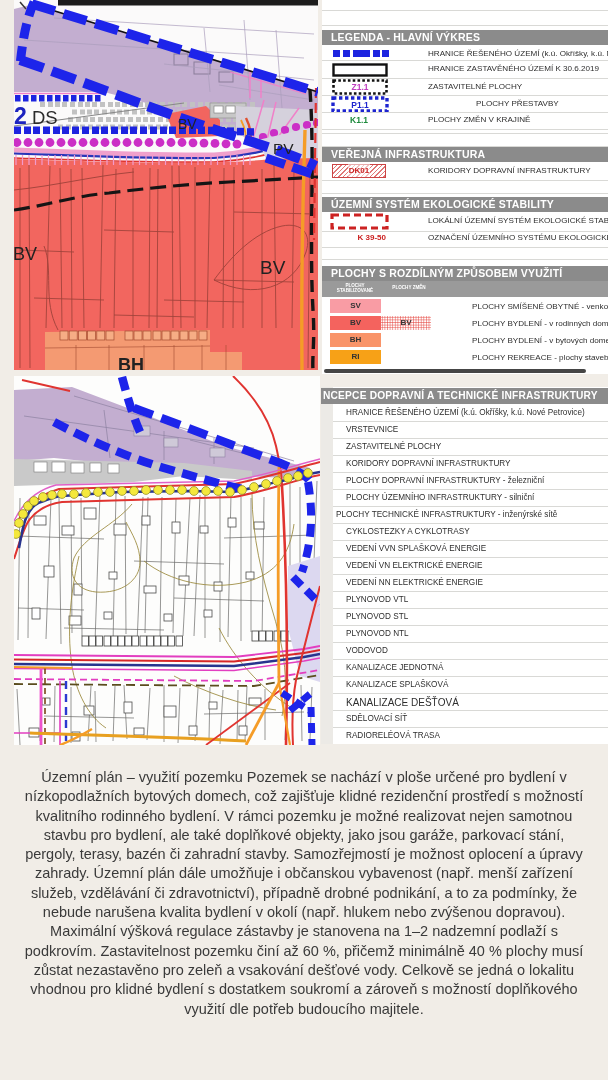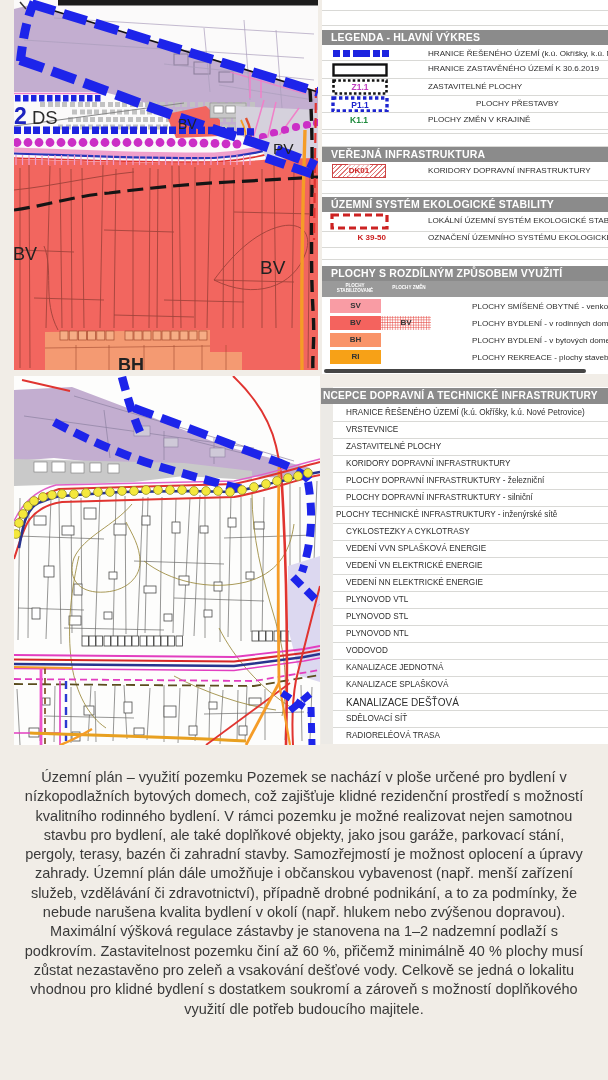--- a/index.html
+++ b/index.html
@@ -765,21 +765,21 @@
 
 <div class="abs rowtxt" style="left:25px;top:55px;font-size:8.2px;">ZASTAVITELNÉ PLOCHY</div>
 <div class="sep" style="top:68px;left:12px;"></div>
 
 <div class="abs rowtxt" style="left:25px;top:72px;font-size:8.2px;">KORIDORY DOPRAVNÍ INFRASTRUKTURY</div>
 <div class="sep" style="top:85px;left:12px;"></div>
 
 <div class="abs rowtxt" style="left:25px;top:89px;font-size:8.2px;">PLOCHY DOPRAVNÍ INFRASTRUKTURY - železniční</div>
 <div class="sep" style="top:102px;left:12px;"></div>
 
-<div class="abs rowtxt" style="left:25px;top:106px;font-size:8.2px;">PLOCHY DOPRAVNÍ INFRASTRUKTURY - silniční</div>
+<div class="abs rowtxt" style="left:25px;top:106px;font-size:8.2px;">PLOCHY ÚZEMNÍHO INFRASTRUKTURY - silniční</div>
 <div class="sep" style="top:119px;left:12px;"></div>
 
 <div class="abs rowtxt" style="left:15px;top:123px;font-size:8.2px;">PLOCHY TECHNICKÉ INFRASTRUKTURY - inženýrské sítě</div>
 <div class="sep" style="top:136px;left:12px;"></div>
 
 <div class="abs rowtxt" style="left:25px;top:140px;font-size:8.2px;">CYKLOSTEZKY A CYKLOTRASY</div>
 <div class="sep" style="top:153px;left:12px;"></div>
 
 <div class="abs rowtxt" style="left:25px;top:157px;font-size:8.2px;">VEDENÍ VVN SPLAŠKOVÁ ENERGIE</div>
 <div class="sep" style="top:170px;left:12px;"></div>

